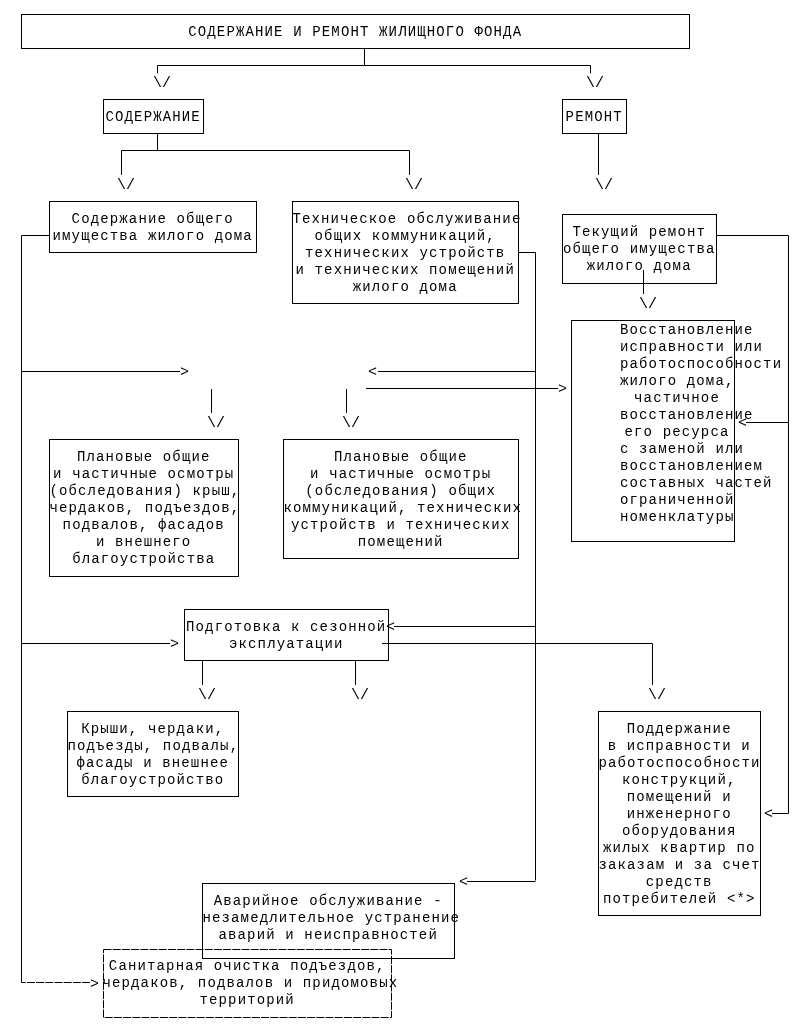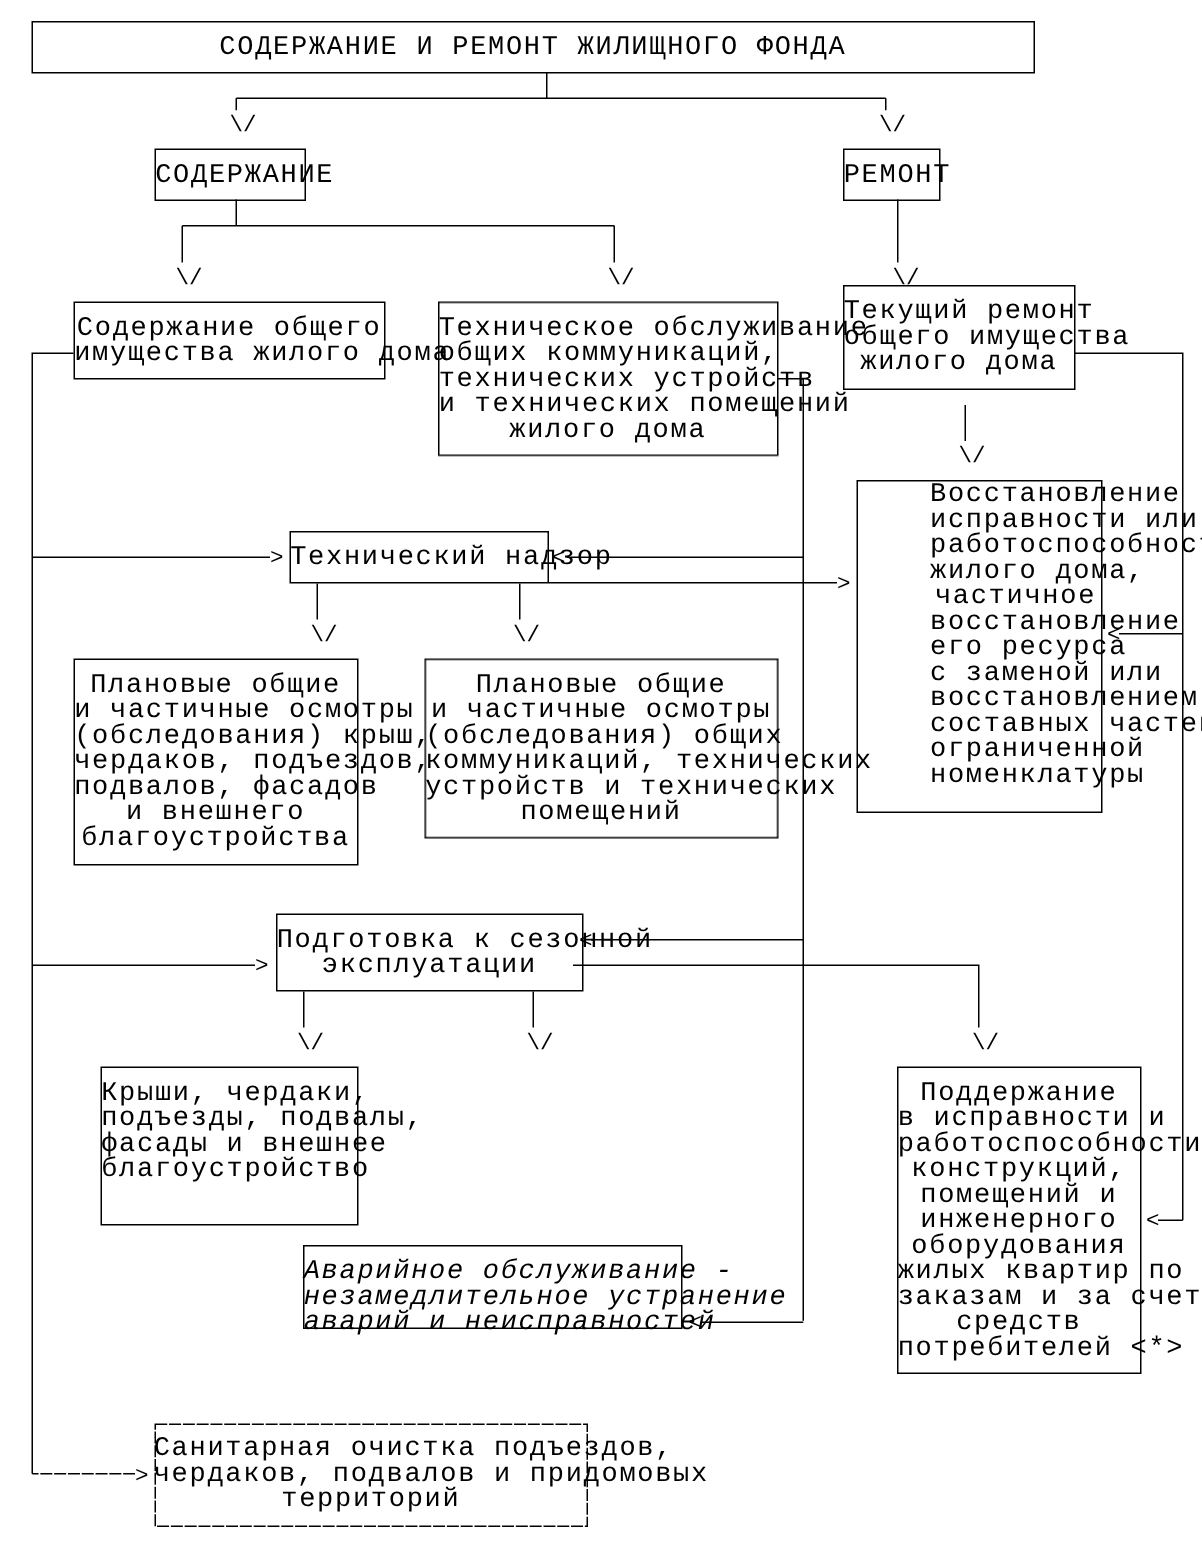--- a/index.html
+++ b/index.html
@@ -5,21 +5,21 @@
 <style>
   html,body{margin:0;padding:0;background:#ffffff;}
   body{width:801px;height:1032px;overflow:hidden;
        font-family:"Liberation Mono","DejaVu Sans Mono",monospace;}
   #chart{position:relative;width:801px;height:1032px;background:#fff;}
   #wires{position:absolute;left:0;top:0;width:801px;height:1032px;}
   .node{position:absolute;box-sizing:border-box;border:1px solid #000;background:transparent;}
   .node.dashed{border:0 none;}
   .nodetext{position:absolute;left:0;right:0;text-align:center;white-space:pre;
     font-family:"Liberation Mono","DejaVu Sans Mono",monospace;
-    font-size:18px;line-height:17px;color:#000;letter-spacing:1.14px;
+    font-size:14px;line-height:17px;color:#000;letter-spacing:1.14px;
     text-indent:0;margin-left:-0.57px;will-change:opacity;}
   .glyph{position:absolute;white-space:pre;
     font-family:"Liberation Mono","DejaVu Sans Mono",monospace;
     font-size:15px;line-height:17px;color:#000;will-change:opacity;}
 </style>
 </head>
 <body>
 
 <div id="chart">
   <svg id="wires" width="801" height="1032" viewBox="0 0 801 1032">
@@ -65,41 +65,38 @@
       <div class="nodetext" style="top: 8.7px;">Содержание общего
 имущества жилого дома</div>
     </div>
     <div class="node" style="left: 292px; top: 201px; width: 227px; height: 103px;">
       <div class="nodetext" style="top: 8.7px;">Техническое обслуживание
 общих коммуникаций,
 технических устройств
 и технических помещений
 жилого дома</div>
     </div>
-    <div class="node" style="left: 562px; top: 190px; width: 155px; height: 70px;">
+    <div class="node" style="left: 562px; top: 214px; width: 155px; height: 70px;">
       <div class="nodetext" style="top: 9.2px;">Текущий ремонт
 общего имущества
 жилого дома</div>
     </div>
     <div class="node" style="left: 571px; top: 320px; width: 164px; height: 222px;">
       <div class="nodetext" style="top: 1px; margin-left: 48px;">Восстановление
 исправности или
 работоспособности
 жилого дома,
 частичное
 восстановление
 его ресурса
 с заменой или
 восстановлением
 составных частей
 ограниченной
 номенклатуры</div>
-    </div>
-    <div class="node" style="left: 193px; top: 354px; width: 173px; height: 35px;">
-      <div class="nodetext" style="top: 8.7px;">Технический надзор</div>
     </div>
     <div class="node" style="left: 49px; top: 439px; width: 190px; height: 138px;">
       <div class="nodetext" style="top: 9.2px;">Плановые общие
 и частичные осмотры
 (обследования) крыш,
 чердаков, подъездов,
 подвалов, фасадов
 и внешнего
 благоустройства</div>
     </div>
@@ -108,40 +105,40 @@
 и частичные осмотры
 (обследования) общих
 коммуникаций, технических
 устройств и технических
 помещений</div>
     </div>
     <div class="node" style="left: 184px; top: 609px; width: 205px; height: 52px;">
       <div class="nodetext" style="top: 8.7px;">Подготовка к сезонной
 эксплуатации</div>
     </div>
-    <div class="node" style="left: 67px; top: 711px; width: 172px; height: 106px;">
+    <div class="node" style="left: 67px; top: 711px; width: 172px; height: 86px;">
       <div class="nodetext" style="top: 8.7px;">Крыши, чердаки,
 подъезды, подвалы,
 фасады и внешнее
 благоустройство</div>
     </div>
     <div class="node" style="left: 598px; top: 711px; width: 163px; height: 205px;">
       <div class="nodetext" style="top: 8.7px;">Поддержание
 в исправности и
 работоспособности
 конструкций,
 помещений и
 инженерного
 оборудования
 жилых квартир по
 заказам и за счет
 средств
 потребителей &lt;*&gt;</div>
     </div>
-    <div class="node" style="left: 202px; top: 830px; width: 253px; height: 56px; font-style: italic;">
+    <div class="node" style="left: 202px; top: 883px; width: 253px; height: 76px;">
       <div class="nodetext" style="top: 8.7px;">Аварийное обслуживание -
 незамедлительное устранение
 аварий и неисправностей</div>
     </div>
     <div class="node dashed" style="left: 103px; top: 949px; width: 289px; height: 69px;">
       <div class="nodetext" style="top: 8.7px;">Санитарная очистка подъездов,
 чердаков, подвалов и придомовых
 территорий</div>
     </div>
     <div class="glyph" style="left: 153px; top: 75px;">\/</div>

